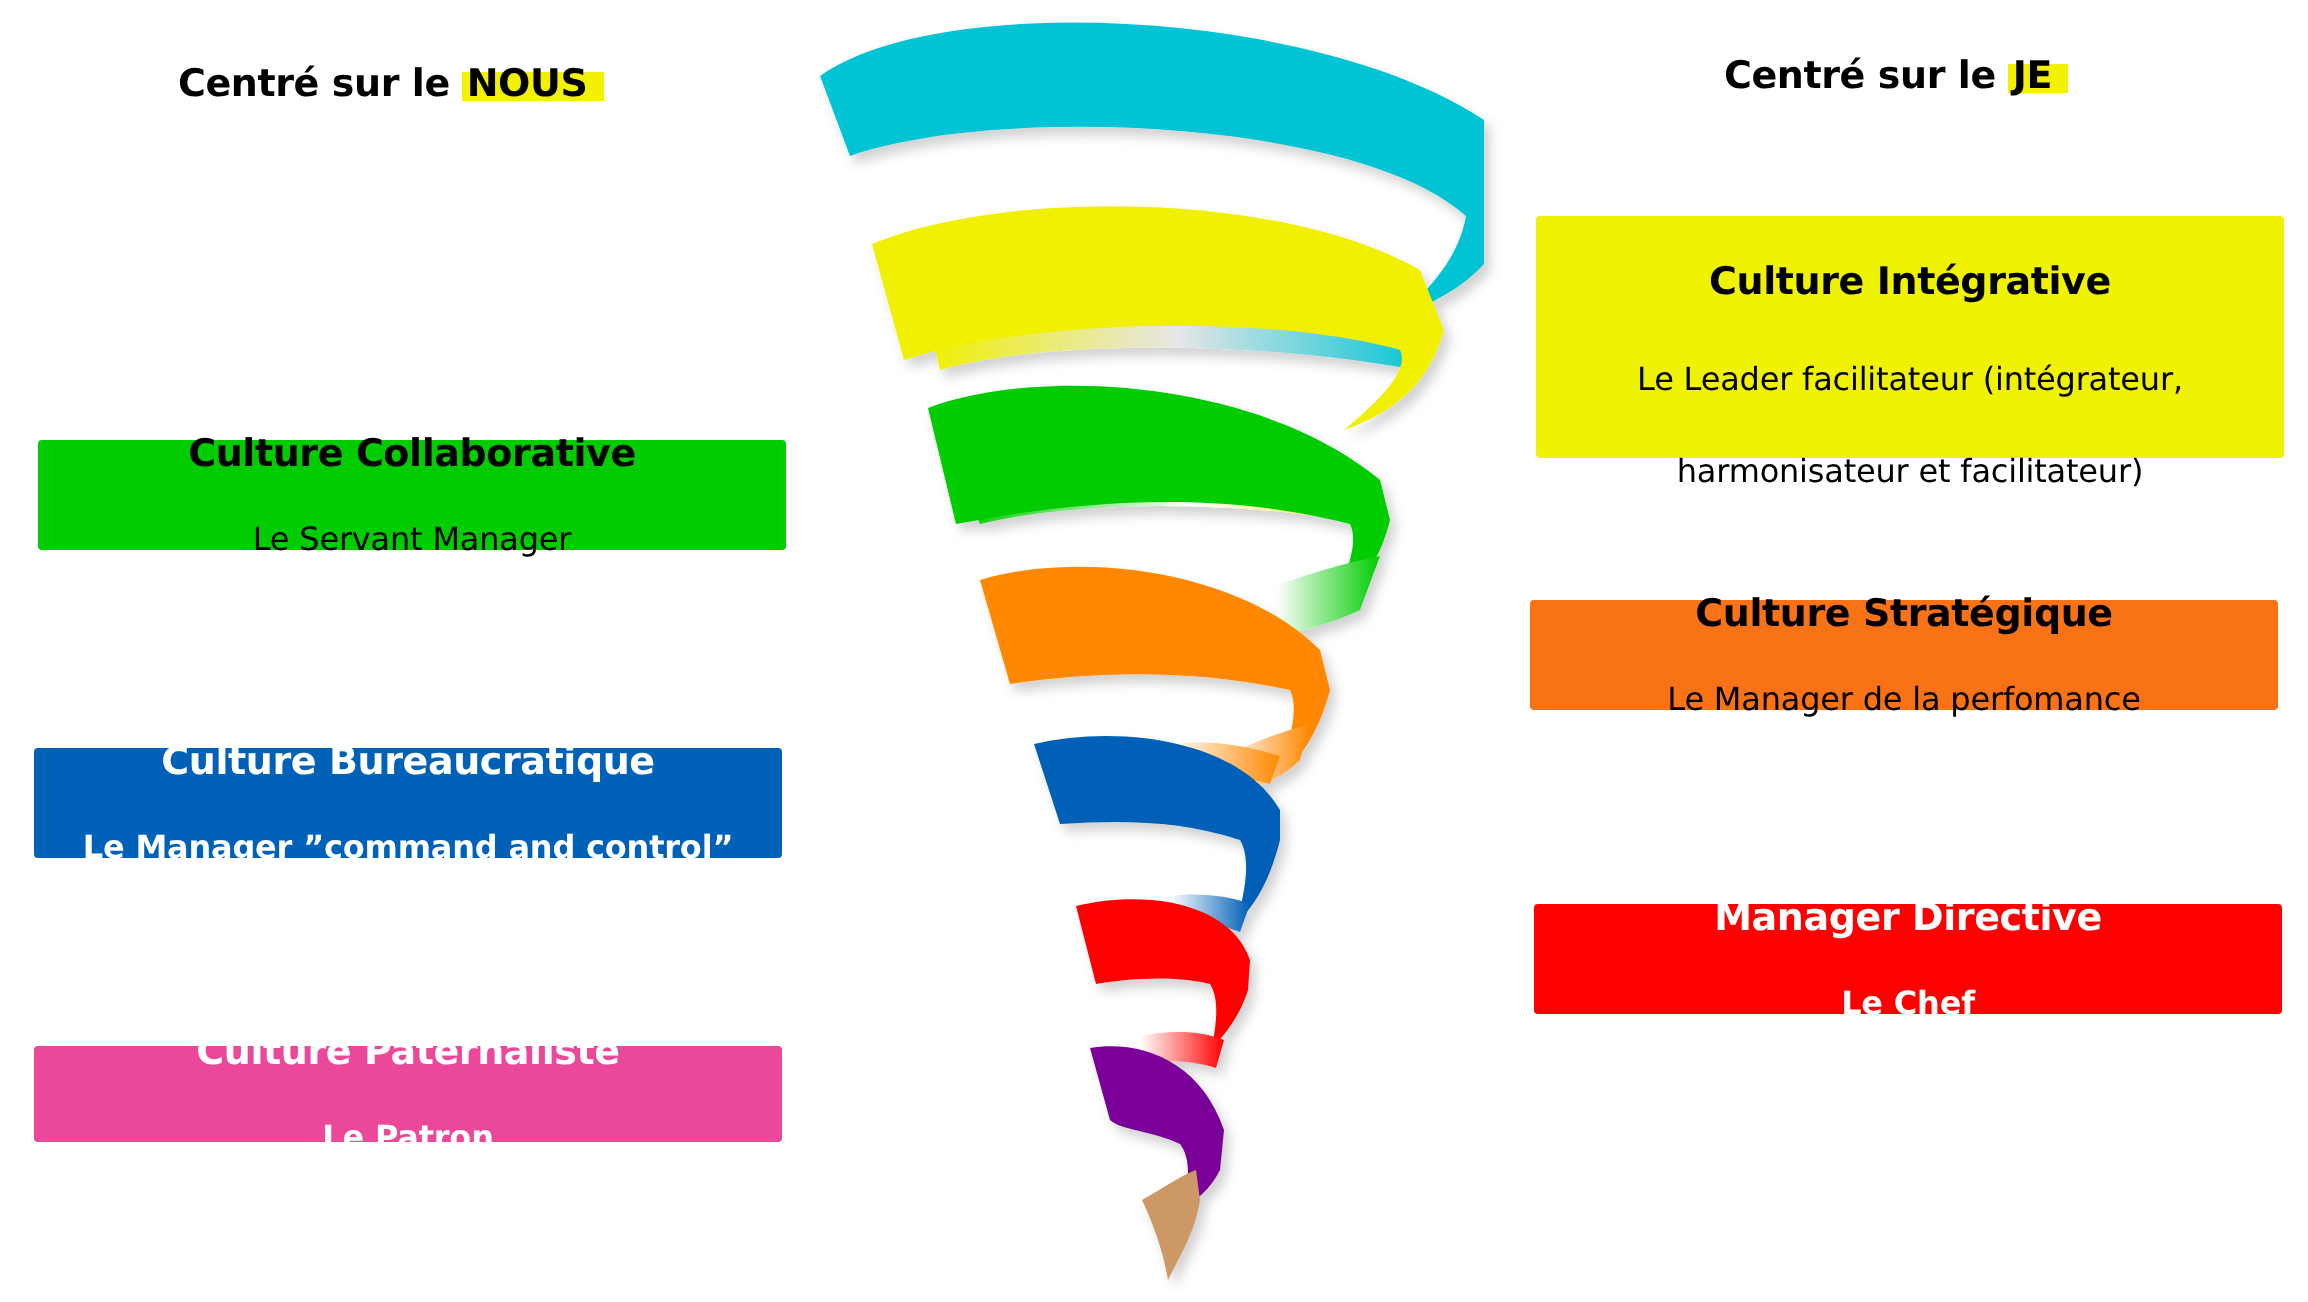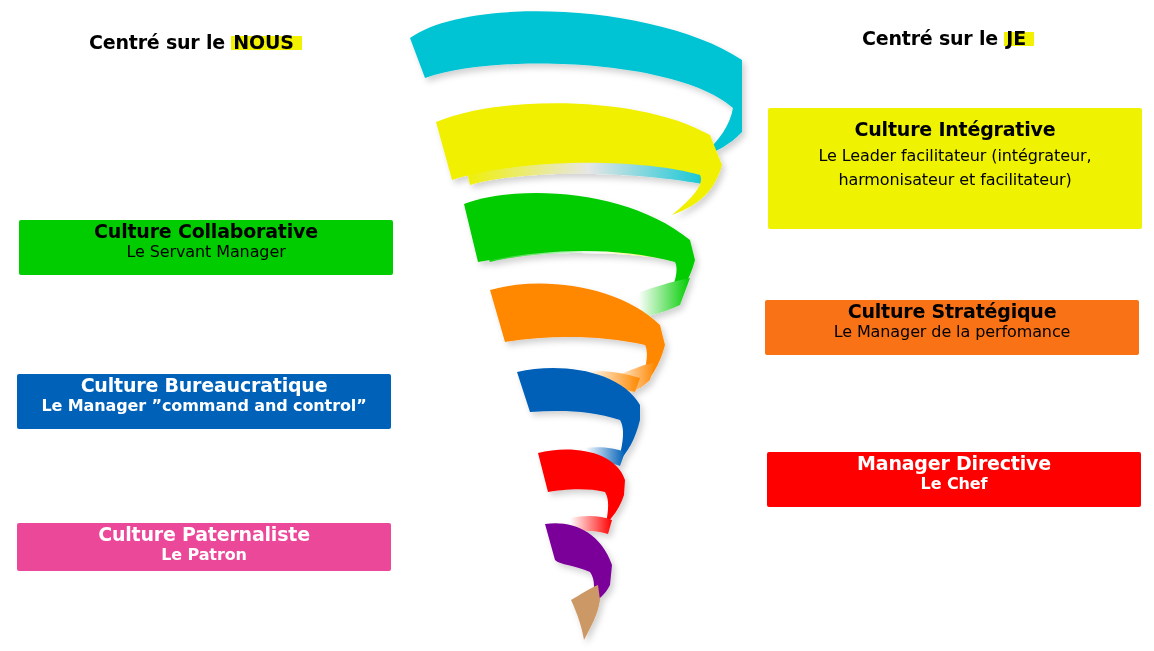--- a/index.html
+++ b/index.html
@@ -1,23 +1,23 @@
 <!DOCTYPE html>
 <html><head>
 <meta charset="utf-8">
 <style>
   html, body { margin:0; padding:0; background:#ffffff; }
   body { width:1154px; height:651px; position:relative; overflow:hidden;
          font-family:"DejaVu Sans", "Liberation Sans", sans-serif; }
   .heading { position:absolute; font-weight:bold; font-size:19px; color:#000; white-space:nowrap; letter-spacing:-0.2px;text-align:right; }
   .heading .hl { background:linear-gradient(to bottom, transparent 22%, #f2f200 22%, #f2f200 88%, transparent 88%); padding:0 8px 0 2px; }
   .box { position:absolute; box-sizing:border-box; border-radius:2px; text-align:center;
-         display:flex; flex-direction:column; align-items:center; }
+         display:flex; flex-direction:column; align-items:center; justify-content:center; }
   .box .title { font-weight:bold; font-size:19px; line-height:22px; white-space:nowrap; letter-spacing:-0.2px; }
-  .box .sub { font-size:16px; line-height:20px; white-space:nowrap; letter-spacing:-0.1px; }
+  .box .sub { font-size:16px; line-height:20px; white-space:nowrap; letter-spacing:-0.1px;margin-top:22px; }
   .box.dark { color:#ffffff; }
   .box.light { color:#000000; }
   .box.light .sub { font-weight:normal; }
   .box.dark .sub { font-weight:bold; }
   #spiral { position:absolute; left:0; top:0; }
 </style>
 </head>
 <body>
 
 <div class="heading" style="left:89px; top:31px;">
@@ -105,21 +105,21 @@
 </div>
 <div class="box dark" style="left:17px; top:374px; width:374px; height:55px; background:#0061b8;">
   <div class="title">Culture Bureaucratique</div>
   <div class="sub">Le Manager ”command and control”</div>
 </div>
 <div class="box dark" style="left:17px; top:523px; width:374px; height:48px; background:#ec4899;">
   <div class="title">Culture Paternaliste</div>
   <div class="sub">Le Patron</div>
 </div>
 
-<div class="box light" style="left:768px; top:108px; width:374px; height:121px; background:#eff200; justify-content:flex-start; padding-top:8px;">
+<div class="box light" style="left:768px; top:108px; width:374px; height:121px; background:#eff200; justify-content:flex-start; padding-top:20px;">
   <div class="title" style="line-height:26px;">Culture Intégrative</div>
   <div class="sub" style="line-height:28px;">Le Leader facilitateur (intégrateur,</div>
   <div class="sub" style="line-height:20px;">harmonisateur et facilitateur)</div>
 </div>
 <div class="box light" style="left:765px; top:300px; width:374px; height:55px; background:#f97316;">
   <div class="title">Culture Stratégique</div>
   <div class="sub">Le Manager de la perfomance</div>
 </div>
 <div class="box dark" style="left:767px; top:452px; width:374px; height:55px; background:#ff0000;">
   <div class="title">Manager Directive</div>

